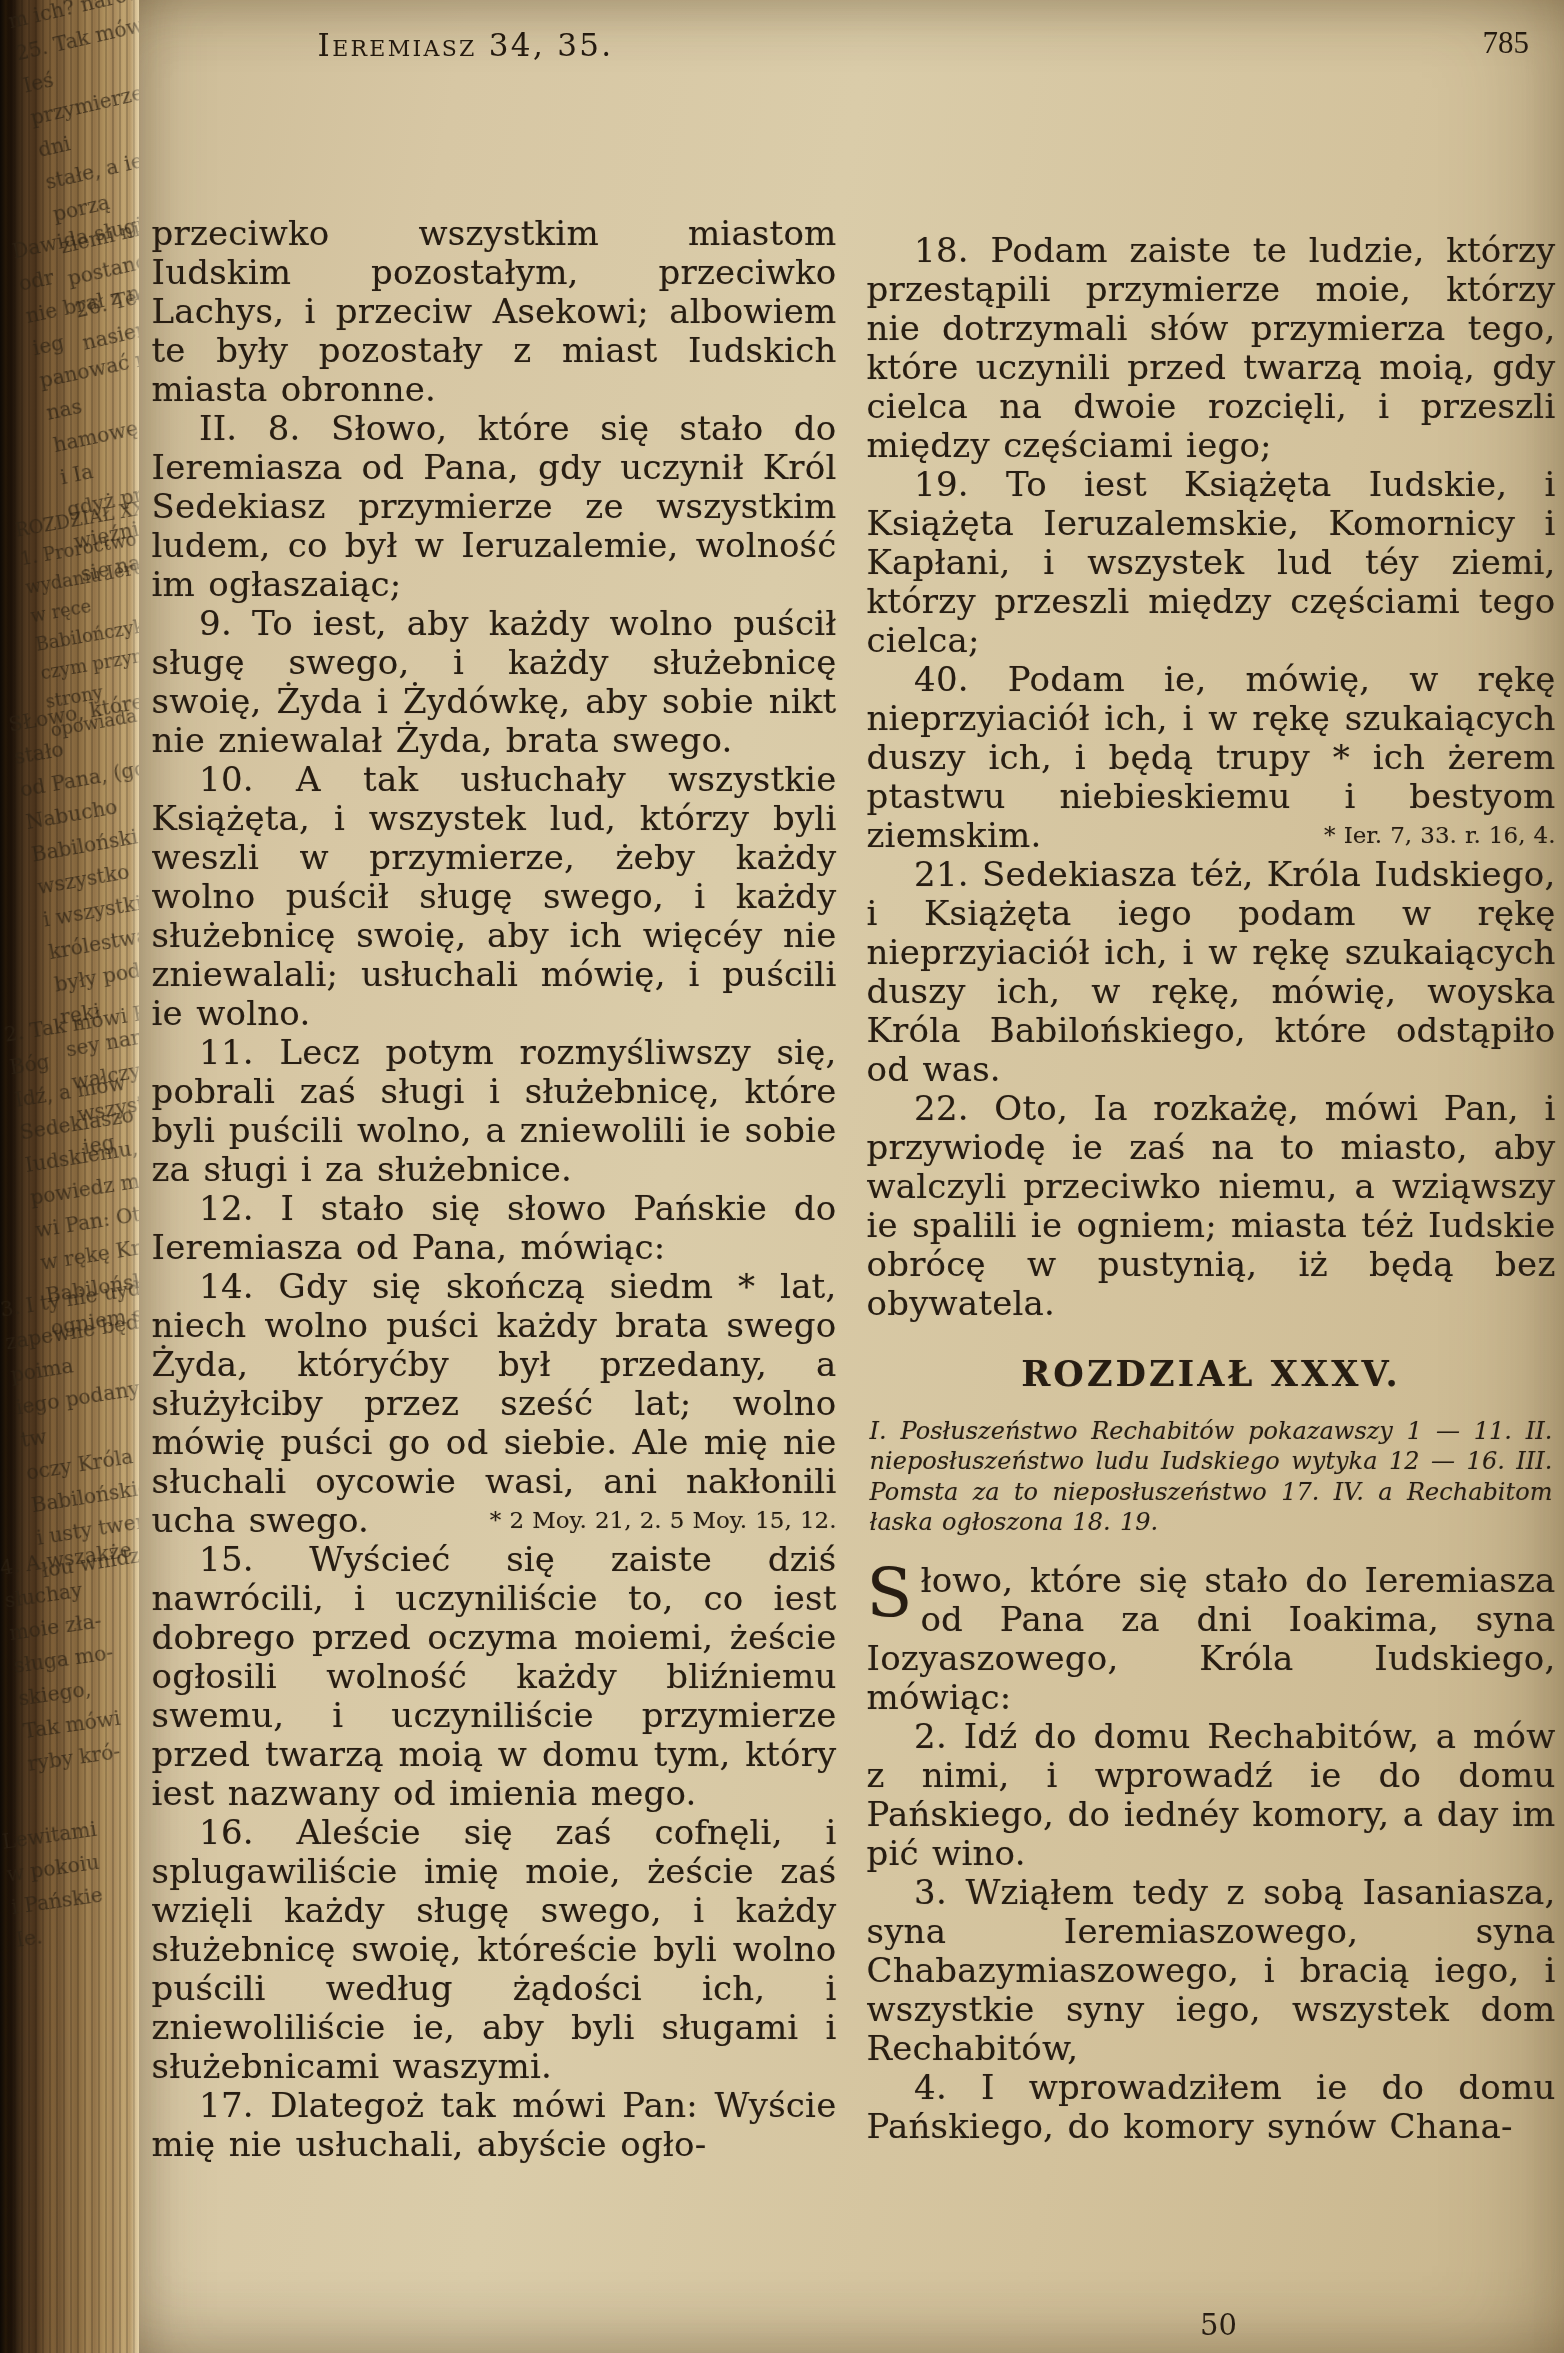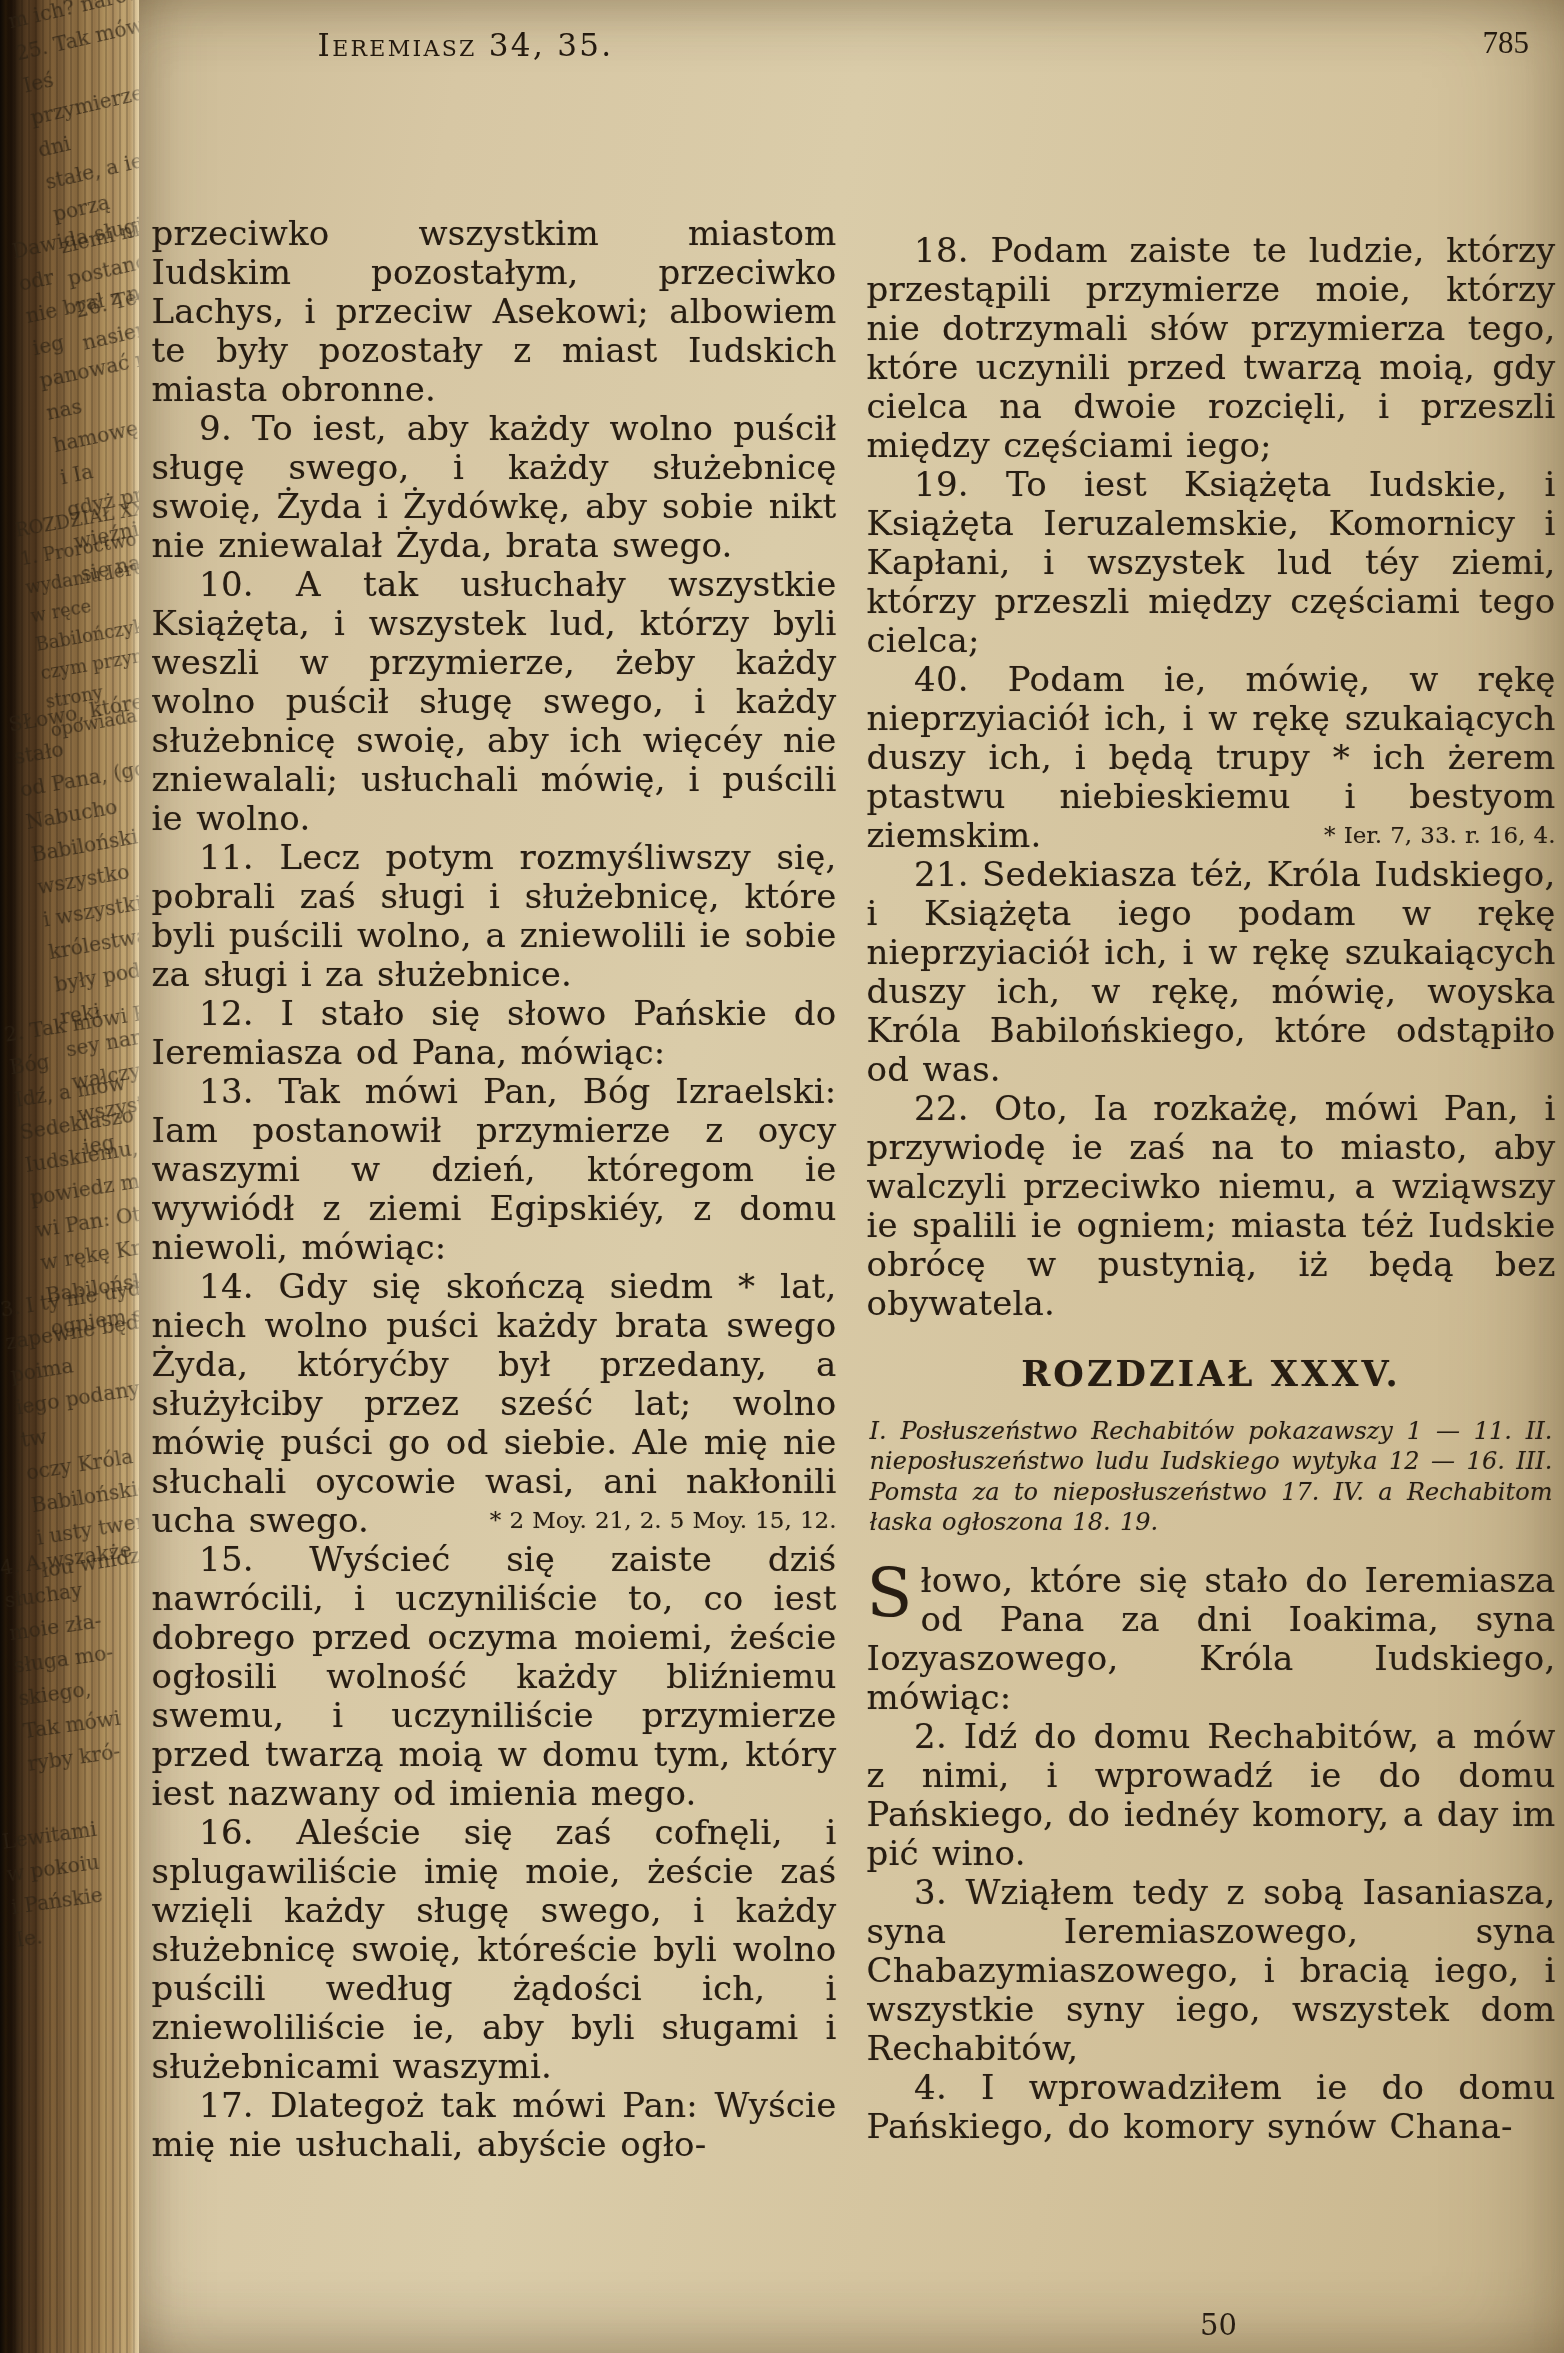--- a/index.html
+++ b/index.html
@@ -134,25 +134,25 @@
 
   <div class="page">
 
     <div class="head-title">Ieremiasz 34, 35.</div>
     <div class="page-number">785</div>
 
     <div class="columns">
 
       <div class="col-left">
         <p class="para noindent"><span>przeciwko wszystkim miastom Iudskim pozostałym, przeciwko Lachys, i przeciw Asekowi; albowiem te były pozostały z miast Iudskich miasta obronne.</span></p>
+        <p class="para"><span>II. 8. Słowo, które się stało do Ieremiasza od Pana, gdy uczynił Król Sedekiasz przymierze ze wszystkim ludem, co był w Ieruzalemie, wolność im ogłaszaiąc;</span></p>
         <p class="para"><span>9. To iest, aby każdy wolno puścił sługę swego, i każdy służebnicę swoię, Żyda i Żydówkę, aby sobie nikt nie zniewalał Żyda, brata swego.</span></p>
         <p class="para"><span>10. A tak usłuchały wszystkie Książęta, i wszystek lud, którzy byli weszli w przymierze, żeby każdy wolno puścił sługę swego, i każdy służebnicę swoię, aby ich więcéy nie zniewalali; usłuchali mówię, i puścili ie wolno.</span></p>
         <p class="para"><span>11. Lecz potym rozmyśliwszy się, pobrali zaś sługi i służebnicę, które byli puścili wolno, a zniewolili ie sobie za sługi i za służebnice.</span></p>
         <p class="para"><span>12. I stało się słowo Pańskie do Ieremiasza od Pana, mówiąc:</span></p>
-        <p class="para"><span>13. Tak mówi Pan, Bóg Izraelski: Iam postanowił przymierze z oycy waszymi w dzień, któregom ie wywiódł z ziemi Egipskiéy, z domu niewoli, mówiąc:</span></p>
         <p class="para"><span>14. Gdy się skończą siedm * lat, niech wolno puści każdy brata swego Żyda, któryćby był przedany, a służyłciby przez sześć lat; wolno mówię puści go od siebie. Ale mię nie słuchali oycowie wasi, ani nakłonili ucha swego.</span><span class="fn">* 2 Moy. 21, 2.  5 Moy. 15, 12.</span></p>
         <p class="para"><span>15. Wyścieć się zaiste dziś nawrócili, i uczyniliście to, co iest dobrego przed oczyma moiemi, żeście ogłosili wolność każdy bliźniemu swemu, i uczyniliście przymierze przed twarzą moią w domu tym, który iest nazwany od imienia mego.</span></p>
         <p class="para"><span>16. Aleście się zaś cofnęli, i splugawiliście imię moie, żeście zaś wzięli każdy sługę swego, i każdy służebnicę swoię, któreście byli wolno puścili według żądości ich, i zniewoliliście ie, aby byli sługami i służebnicami waszymi.</span></p>
         <p class="para"><span>17. Dlategoż tak mówi Pan: Wyście mię nie usłuchali, abyście ogło-</span></p>
       </div>
 
       <div class="col-gap">
         <div class="col-divider"></div>
       </div>
 

